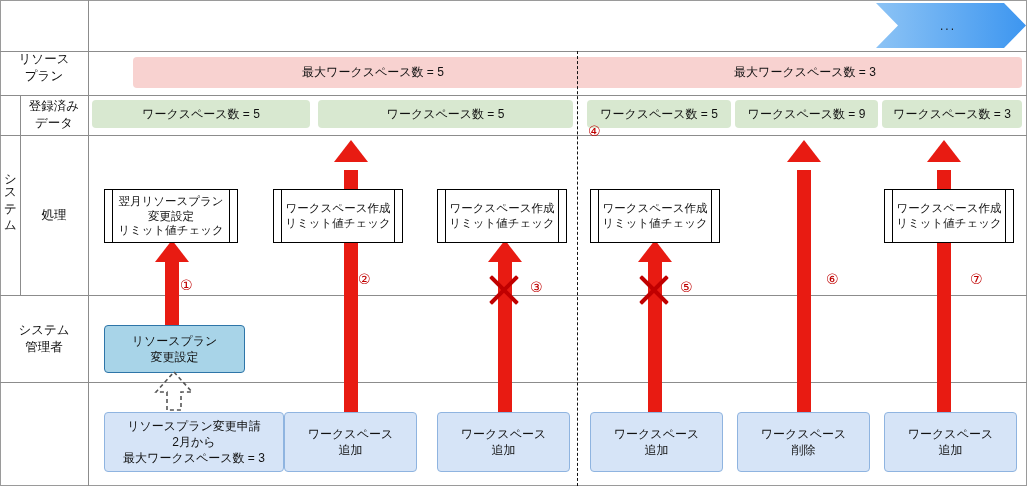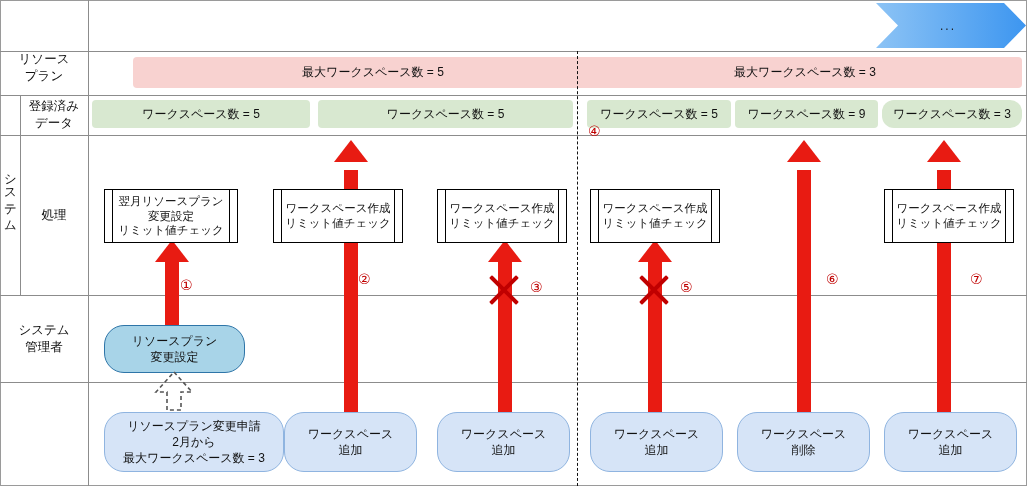--- a/index.html
+++ b/index.html
@@ -48,21 +48,21 @@
     content:""; position:absolute; top:0; bottom:0; width:0;
     border-left:1px solid #000;
   }
   .proc::before { left:7px; }
   .proc::after  { right:7px; }
   .proc .ptxt { position:relative; z-index:2; font-size:11.5px;
                 color:#111; line-height:1.3; text-align:center;
                 padding:0 10px; }
 
   
-  .rrect { position:absolute; border-radius:20px;
+  .rrect { position:absolute; border-radius:4px;
            display:flex; align-items:center; justify-content:center;
            font-size:12px; line-height:1.35; text-align:center; color:#111; }
   .rrect-admin { background:#a8d4e8; border:1px solid #2e75a8; }
   .rrect-user  { background:#d6e4f7; border:1px solid #8fb4e0; }
 
   
   .arrow { position:absolute; }
   .arrow .head { position:absolute; left:50%; transform:translateX(-50%);
                  width:0; height:0; border-left:17px solid transparent;
                  border-right:17px solid transparent;
@@ -155,21 +155,21 @@
   </div>
   <div class="pill pill-green" style="left:318px; top:100px; width:255px; height:28px;">
     <span>ワークスペース数 = 5</span>
   </div>
   <div class="pill pill-green" style="left:587px; top:100px; width:144px; height:28px;">
     <span>ワークスペース数 = 5</span>
   </div>
   <div class="pill pill-green" style="left:735px; top:100px; width:143px; height:28px;">
     <span>ワークスペース数 = 9</span>
   </div>
-  <div class="pill pill-green" style="left:882px; top:100px; width:140px; height:28px;border-radius:12px;">
+  <div class="pill pill-green" style="left:882px; top:100px; width:140px; height:28px;">
     <span>ワークスペース数 = 3</span>
   </div>
 
   <div class="redbar" style="left:344px; top:170px; height:250px;"></div>
   <div class="arrow" style="left:334px; top:140px; width:34px; height:32px;">
     <div class="head"></div>
   </div>
 
   <div class="redbar" style="left:498px; top:262px; height:158px;"></div>
   <div class="arrow" style="left:488px; top:240px; width:34px; height:24px;">

